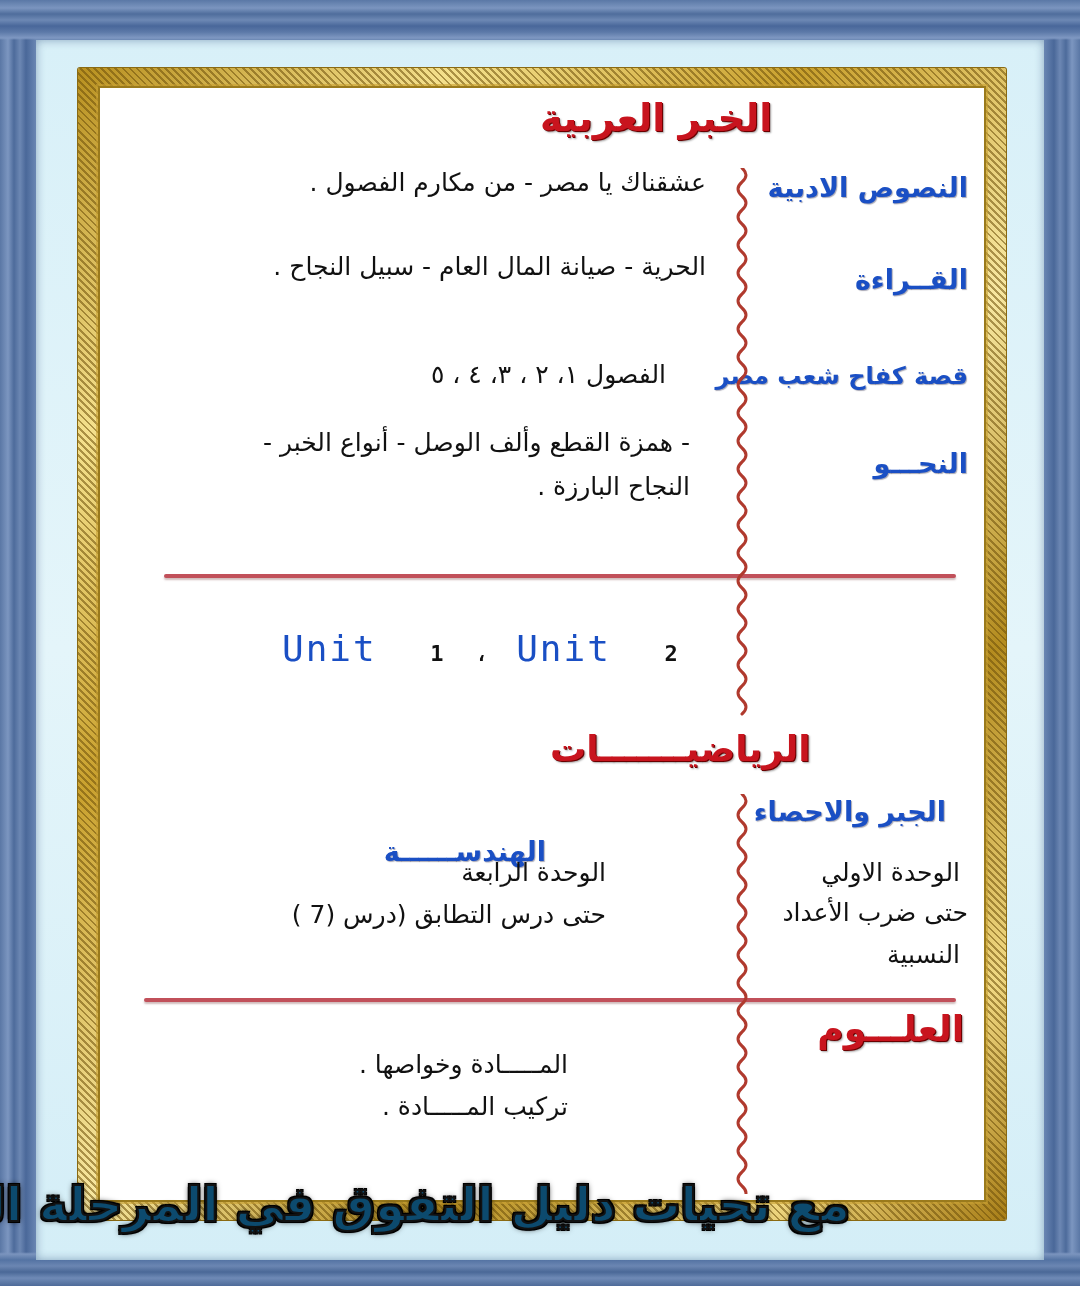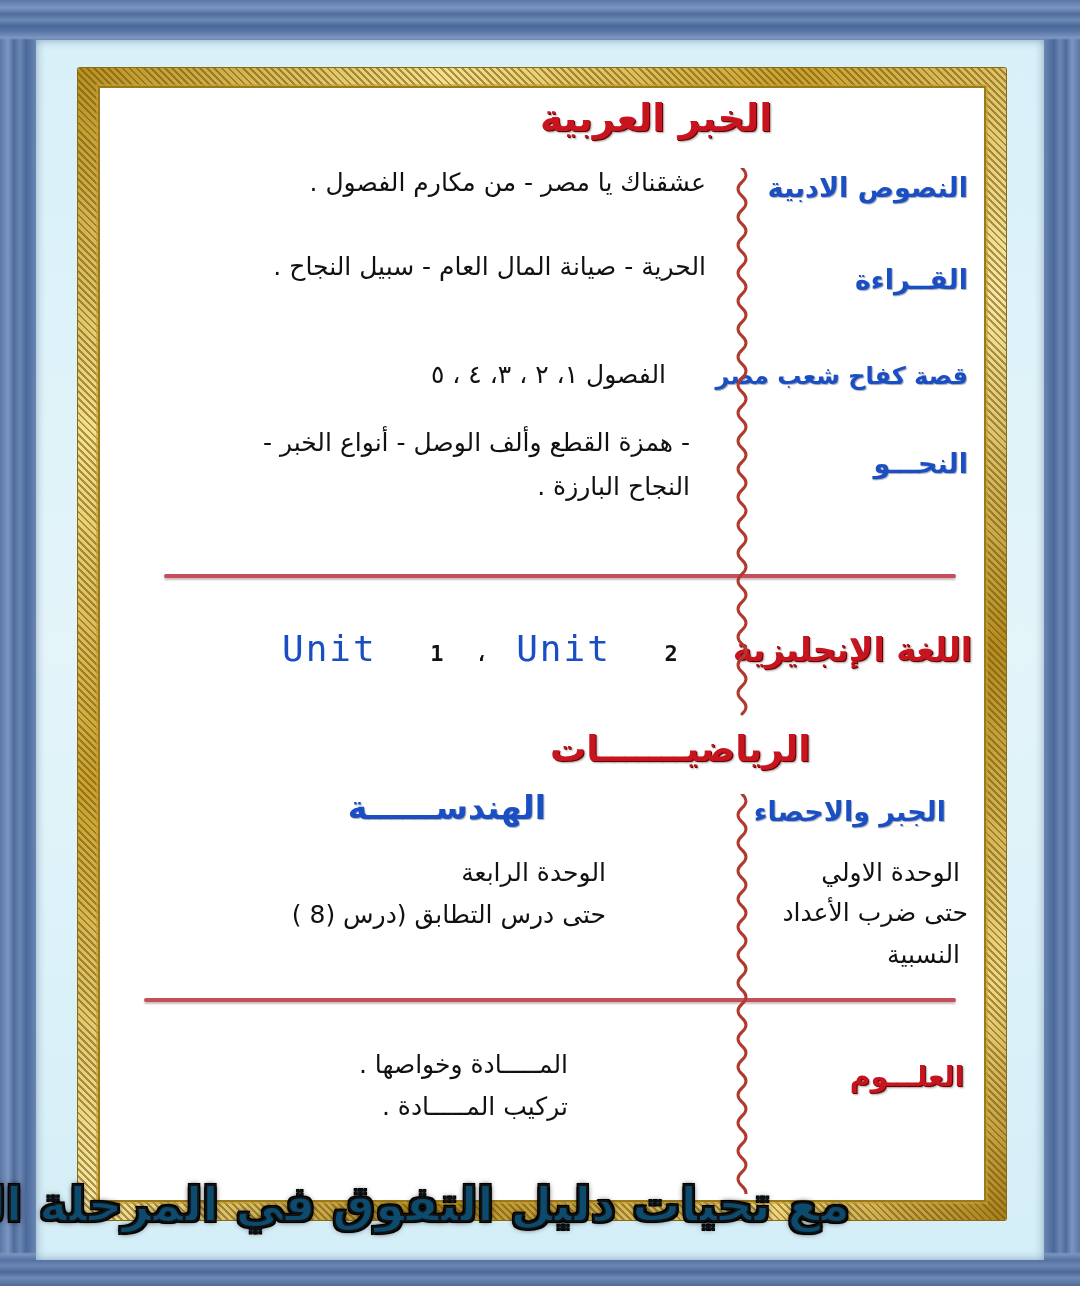--- a/index.html
+++ b/index.html
@@ -106,44 +106,43 @@
 
   <div class="blue-label" style="right:112px; top:362px; font-size:24px;">قصة كفاح شعب مصر</div>
   <div class="body-text" style="right:414px; top:360px; font-size:25px;">الفصول ١، ٢ ، ٣، ٤ ، ٥</div>
 
   <div class="blue-label" style="right:112px; top:448px; font-size:27px;">النحـــو</div>
   <div class="body-text" style="right:390px; top:428px; font-size:25px;">- همزة القطع وألف الوصل - أنواع الخبر -</div>
   <div class="body-text" style="right:390px; top:472px; font-size:25px;">النجاح البارزة .</div>
 
   <div class="h-rule" style="left:164px; top:574px; width:792px;"></div>
 
-  <div class="red-title" style="right:108px; top:630px; font-size:33px;">اللغة الإنجليزية</div>
   <div class="unit-row">
     <span class="unit-word">Unit</span>
     <span class="unit-num" style="margin-left:44px;">1</span>
     <span class="unit-sep" style="margin-left:22px;">،</span>
     <span class="unit-word" style="margin-left:18px;">Unit</span>
     <span class="unit-num" style="margin-left:44px;">2</span>
   </div>
 
   <div class="red-title" style="left:550px; top:728px; font-size:36px;">الرياضيـــــــات</div>
 
   <div class="blue-label" style="right:134px; top:796px; font-size:27px;">الجبر والاحصاء</div>
-  <div class="blue-label" style="right:534px; top:788px; font-size:33px;">الهندســــــة</div>
+  <div class="blue-label" style="right:534px; top:836px; font-size:27px;">الهندســــــة</div>
 
   <div class="body-text" style="right:120px; top:858px; font-size:25px;">الوحدة الاولي</div>
   <div class="body-text" style="right:112px; top:898px; font-size:25px;">حتى ضرب الأعداد</div>
   <div class="body-text" style="right:120px; top:940px; font-size:25px;">النسبية</div>
 
   <div class="body-text" style="right:474px; top:858px; font-size:25px;">الوحدة الرابعة</div>
-  <div class="body-text" style="right:474px; top:900px; font-size:25px;">حتى درس التطابق  (درس  (8 )</div>
+  <div class="body-text" style="right:474px; top:900px; font-size:25px;">حتى درس التطابق  (درس  (7 )</div>
 
   <div class="h-rule" style="left:144px; top:998px; width:812px;"></div>
 
-  <div class="red-title" style="right:116px; top:1060px; font-size:28px;">العلـــوم</div>
+  <div class="red-title" style="right:116px; top:1008px; font-size:36px;">العلـــوم</div>
   <div class="body-text" style="right:512px; top:1050px; font-size:25px;">المـــــادة وخواصها .</div>
   <div class="body-text" style="right:512px; top:1092px; font-size:25px;margin-left:42px;">تركيب المـــــادة .</div>
 
   <svg class="wavy-line" style="top:168px; height:548px;" viewBox="0 0 20 548" preserveAspectRatio="none">
     <path d="M10 0 q8 7 0 14 q-8 7 0 14 q8 7 0 14 q-8 7 0 14 q8 7 0 14 q-8 7 0 14 q8 7 0 14 q-8 7 0 14 q8 7 0 14 q-8 7 0 14 q8 7 0 14 q-8 7 0 14 q8 7 0 14 q-8 7 0 14 q8 7 0 14 q-8 7 0 14 q8 7 0 14 q-8 7 0 14 q8 7 0 14 q-8 7 0 14 q8 7 0 14 q-8 7 0 14 q8 7 0 14 q-8 7 0 14 q8 7 0 14 q-8 7 0 14 q8 7 0 14 q-8 7 0 14 q8 7 0 14 q-8 7 0 14 q8 7 0 14 q-8 7 0 14 q8 7 0 14 q-8 7 0 14 q8 7 0 14 q-8 7 0 14 q8 7 0 14 q-8 7 0 14 q8 7 0 14" fill="none" stroke="#b03a2e" stroke-width="3" stroke-linecap="round"></path>
   </svg>
   <svg class="wavy-line" style="top:794px; height:400px;" viewBox="0 0 20 400" preserveAspectRatio="none">
     <path d="M10 0 q8 7 0 14 q-8 7 0 14 q8 7 0 14 q-8 7 0 14 q8 7 0 14 q-8 7 0 14 q8 7 0 14 q-8 7 0 14 q8 7 0 14 q-8 7 0 14 q8 7 0 14 q-8 7 0 14 q8 7 0 14 q-8 7 0 14 q8 7 0 14 q-8 7 0 14 q8 7 0 14 q-8 7 0 14 q8 7 0 14 q-8 7 0 14 q8 7 0 14 q-8 7 0 14 q8 7 0 14 q-8 7 0 14 q8 7 0 14 q-8 7 0 14 q8 7 0 14 q-8 7 0 14 q8 7 0 14" fill="none" stroke="#b03a2e" stroke-width="3" stroke-linecap="round"></path>
   </svg>
 

